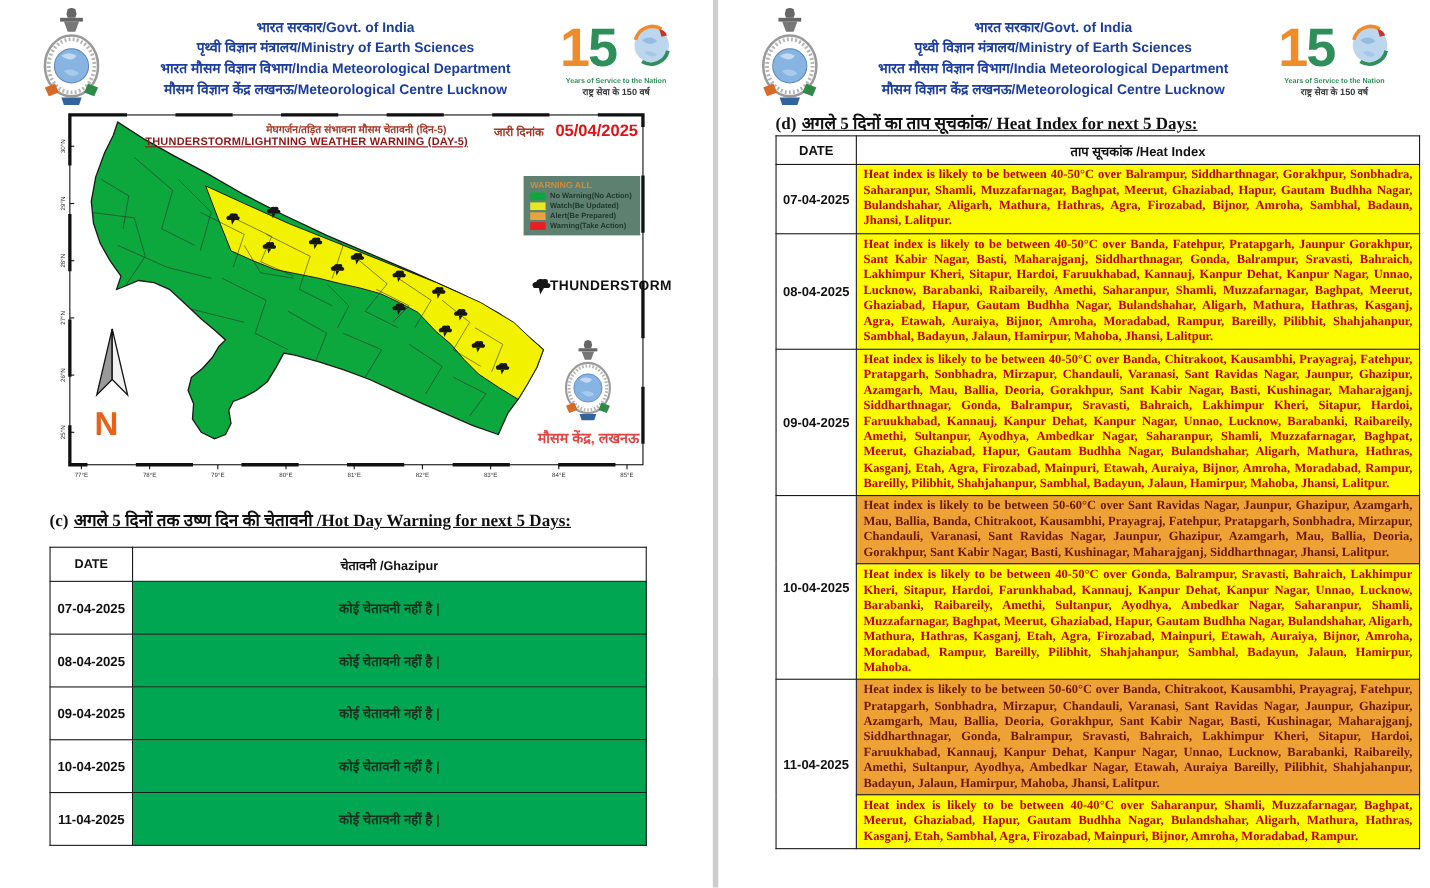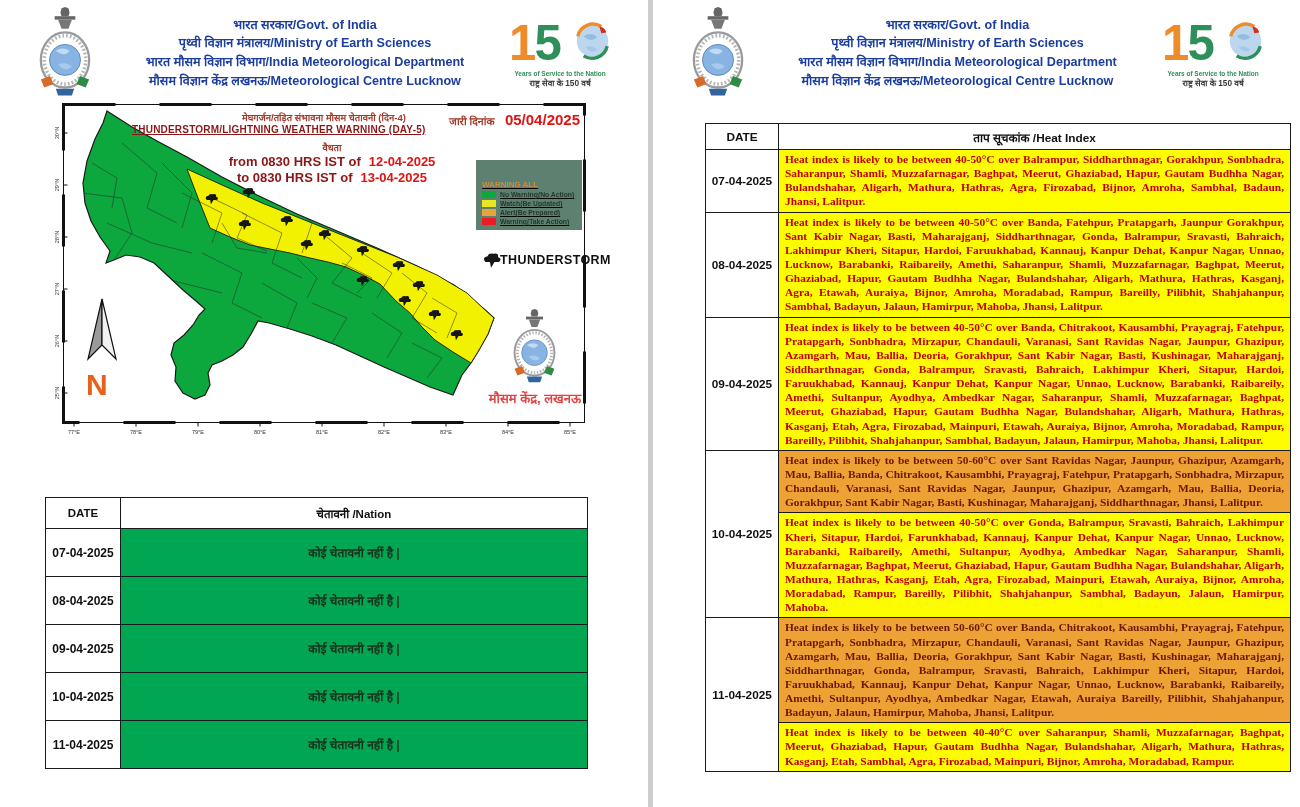--- a/index.html
+++ b/index.html
@@ -27,21 +27,21 @@
   .t-eng{left:70px;top:21px;width:384px;color:var(--title-maroon);
     font-size:10px;font-weight:bold;text-decoration:underline;letter-spacing:.2px;}
   .t-issue{right:6px;top:8px;white-space:nowrap;}
   .t-issue .lbl{color:#a33b2a;font-size:10.5px;font-weight:bold;}
   .t-issue .dt{color:var(--bright-red);font-size:15px;font-weight:bold;margin-left:6px;}
   .t-valid{left:120px;top:38px;width:300px;text-align:center;color:var(--title-maroon);font-weight:bold;}
   .t-valid .v0{font-size:9.5px;color:#a33b2a;}
   .t-valid .vl{font-size:13px;line-height:1.25;}
   .t-valid .vd{color:var(--bright-red);margin-left:8px;}
   .legend{left:414px;top:57px;width:106px;background:var(--legend-bg);
-    padding:20px 6px 5px 6px;box-sizing:border-box;text-decoration:underline;}
+    padding:4px 6px 5px 6px;box-sizing:border-box;}
   .legend .lg-title{font-size:8px;font-weight:bold;color:#cf8c3e;margin-bottom:2px;}
   .leg-row{display:flex;align-items:center;gap:4px;margin-top:2px;}
   .leg-swatch{width:14px;height:7px;flex:0 0 auto;}
   .leg-label{font-size:6.8px;color:#203829;font-weight:bold;white-space:nowrap;}
   .ts-label{left:420px;top:150px;display:flex;align-items:center;gap:2px;}
   .ts-label .txt{font-size:12.5px;font-weight:bold;color:#111;letter-spacing:.4px;}
   .wm-text{left:408px;top:286px;width:130px;text-align:center;color:#e04545;
     font-size:13px;font-weight:bold;}
 
   
@@ -228,30 +228,25 @@
           <line x1="1.5" x2="5.5" y1="186" y2="186" stroke="#111" stroke-width="1"></line>
           <text x="-3" y="186" text-anchor="middle" font-size="5.6" fill="#333" transform="rotate(-90 -3 186)">27°N</text>
           <line x1="1.5" x2="5.5" y1="238" y2="238" stroke="#111" stroke-width="1"></line>
           <text x="-3" y="238" text-anchor="middle" font-size="5.6" fill="#333" transform="rotate(-90 -3 238)">26°N</text>
           <line x1="1.5" x2="5.5" y1="290" y2="290" stroke="#111" stroke-width="1"></line>
           <text x="-3" y="290" text-anchor="middle" font-size="5.6" fill="#333" transform="rotate(-90 -3 290)">25°N</text>
         </g>
     </svg>
 
     
-    <div class="mo t-hindi">मेघगर्जन/तड़ित संभावना मौसम चेतावनी (दिन-4)</div>
+    <div class="mo t-hindi">मेघगर्जन/तड़ित संभावना मौसम चेतावनी (दिन-5)</div>
     <div class="mo t-eng">THUNDERSTORM/LIGHTNING WEATHER WARNING (DAY-5)</div>
     <div class="mo t-issue">
       <span class="lbl">जारी दिनांक</span>
       <span class="dt">05/04/2025</span>
-    </div>
-    <div class="mo t-valid">
-      <div class="v0">वैधता</div>
-      <div class="vl"><span>from 0830 HRS IST of</span><span class="vd">12-04-2025</span></div>
-      <div class="vl"><span>to 0830 HRS IST of</span><span class="vd">13-04-2025</span></div>
     </div>
     <div class="mo legend">
       <div class="lg-title">WARNING ALL</div>
       <div id="legend-items">
           <div class="leg-row">
             <span class="leg-swatch" style="background: rgb(12, 168, 62);"></span>
             <span class="leg-label">No Warning(No Action)</span>
           </div>
           <div class="leg-row">
             <span class="leg-swatch" style="background: rgb(232, 232, 32);"></span>
@@ -266,26 +261,29 @@
             <span class="leg-label">Warning(Take Action)</span>
           </div>
         </div>
     </div>
     <div class="mo ts-label">
       <span class="txt" style="margin-left:18px;">THUNDERSTORM</span>
     </div>
     <div class="mo wm-text">मौसम केंद्र, लखनऊ</div>
   </div>
 
+  <div class="sec-head sec-c">
+    <span class="pfx">(c)</span><span class="txt">अगले 5 दिनों तक उष्ण दिन की चेतावनी /Hot Day Warning for next 5 Days:</span>
+  </div>
 
   <table class="hot-table">
     <thead>
       <tr>
         <th class="c-date">DATE</th>
-        <th>चेतावनी /Nation</th>
+        <th>चेतावनी /Ghazipur</th>
       </tr>
     </thead>
     <tbody id="hot-body">
         <tr>
           <td class="date-cell">07-04-2025</td>
           <td class="warn-cell">कोई चेतावनी नहीं है |</td>
         </tr>
         <tr>
           <td class="date-cell">08-04-2025</td>
           <td class="warn-cell">कोई चेतावनी नहीं है |</td>
@@ -316,20 +314,23 @@
       <div class="l">भारत सरकार/Govt. of India</div>
       <div class="l">पृथ्वी विज्ञान मंत्रालय/Ministry of Earth Sciences</div>
       <div class="l">भारत मौसम विज्ञान विभाग/India Meteorological Department</div>
       <div class="l">मौसम विज्ञान केंद्र लखनऊ/Meteorological Centre Lucknow</div>
     </div>
     <svg width="110" height="78" viewBox="0 0 112 78">
         <use href="#logo-150"></use>
       </svg>
   </div>
 
+  <div class="sec-head sec-d">
+    <span class="pfx">(d)</span><span class="txt">अगले 5 दिनों का ताप सूचकांक/ Heat Index for next 5 Days:</span>
+  </div>
 
   <table class="heat-table">
     <thead>
       <tr>
         <th class="c-date">DATE</th>
         <th>ताप सूचकांक /Heat Index</th>
       </tr>
     </thead>
     <tbody id="heat-body">
         <tr>

